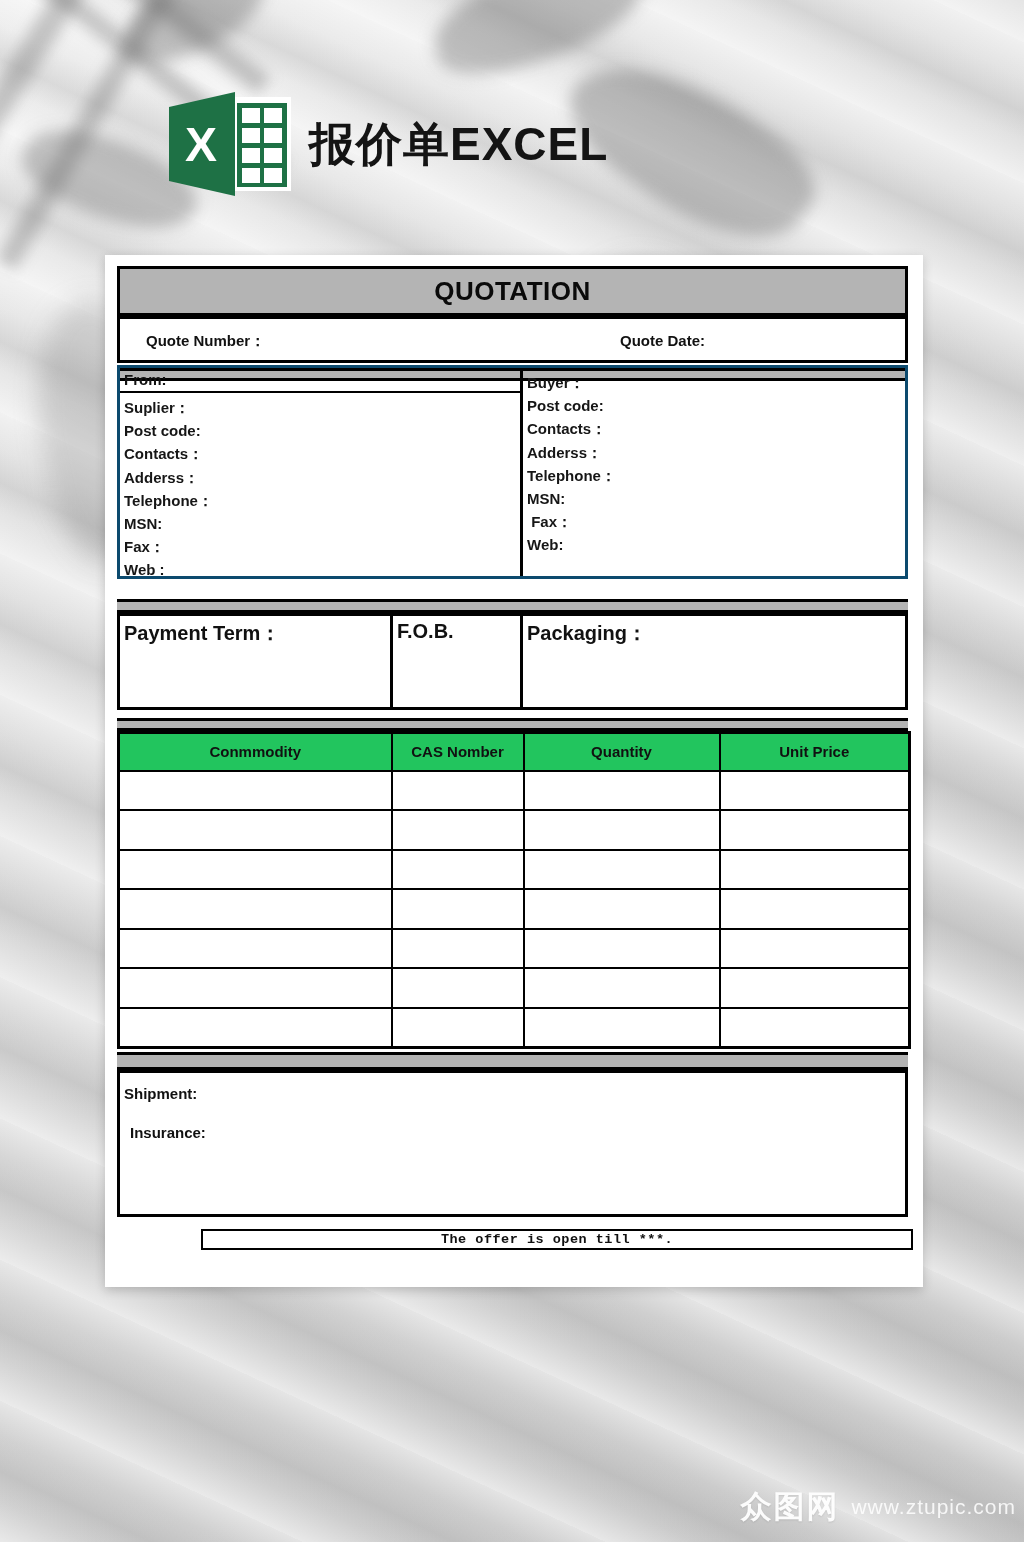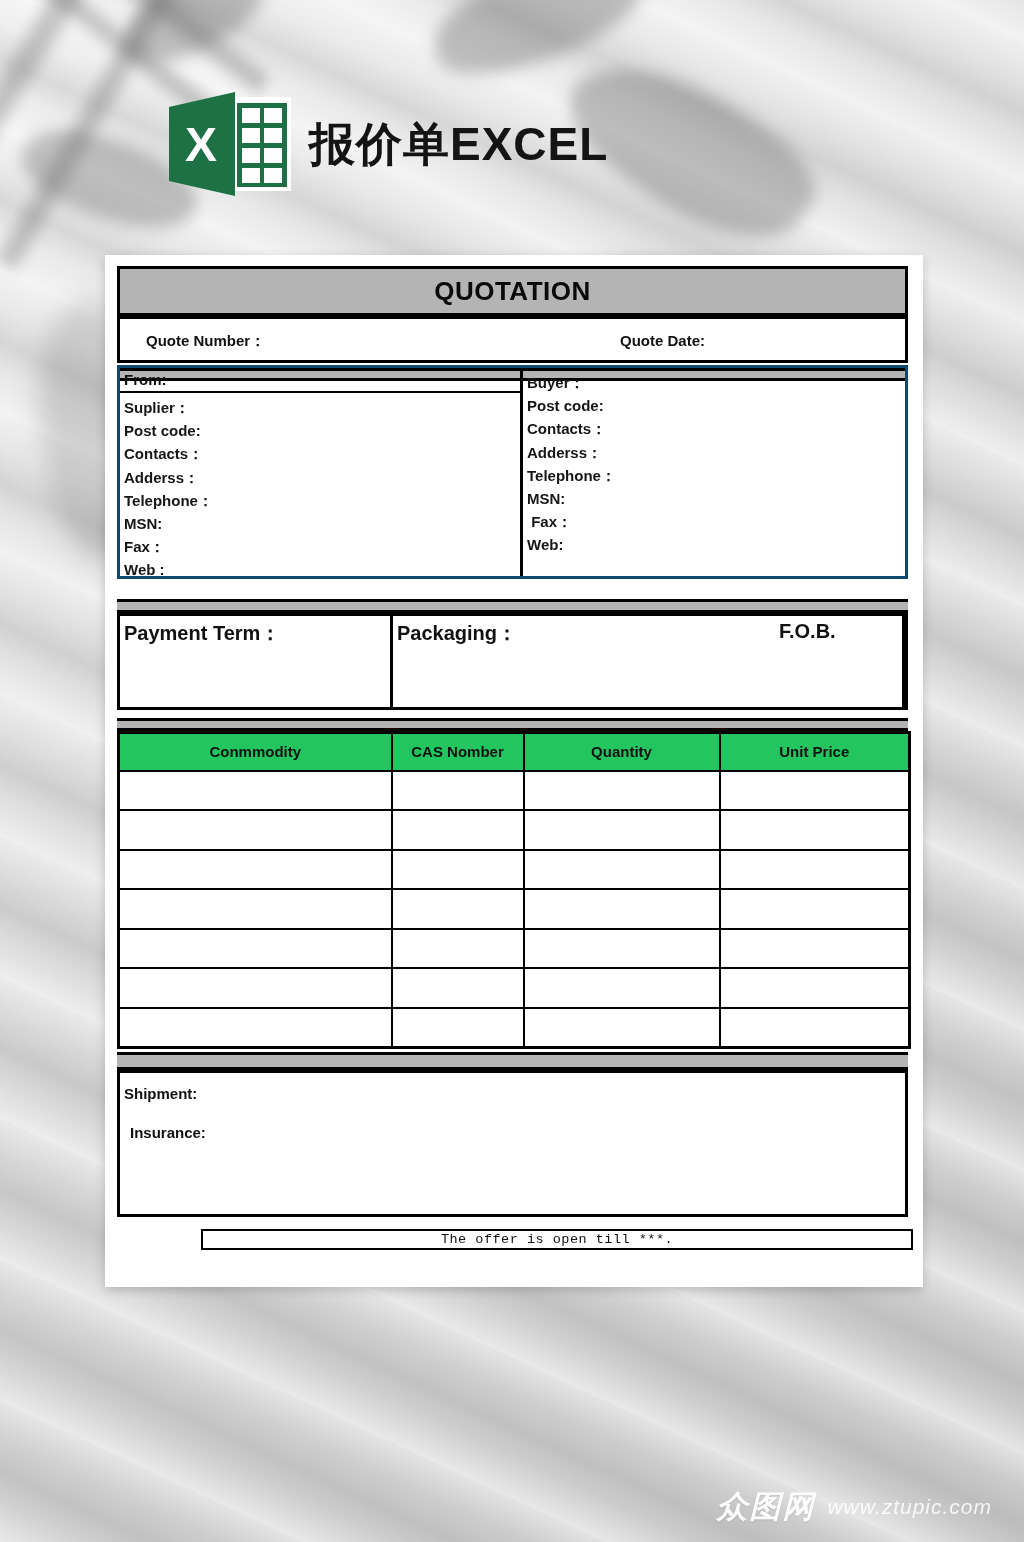--- a/index.html
+++ b/index.html
@@ -75,24 +75,24 @@
                    text-align:center; color:#111; background:#22c55e; }
   table.items td { height:39.5px; border:2px solid #000; background:#fff; }
 
   .shipment { top:815px; height:147px; border:3px solid #000; padding:12px 0 0 4px; }
   .ship-line { font-size:15px; font-weight:bold; color:#111; }
   .ins-line  { font-size:15px; font-weight:bold; color:#111; margin:22px 0 0 6px; }
 
   .offer { position:absolute; left:96px; top:974px; width:712px; height:21px;
            border:2.5px solid #000; display:flex; align-items:center; justify-content:center; }
   .offer span { font-family:"Liberation Mono","DejaVu Sans Mono",monospace; font-size:13.5px;
-                font-weight:normal; color:#111; letter-spacing:.5px;text-align:center; }
-
-  
-  .watermark { position:absolute; right:32px; bottom:14px; display:flex; align-items:center; gap:12px;font-style:italic; }
+                font-weight:bold; color:#111; letter-spacing:.5px;text-align:center; }
+
+  
+  .watermark { position:absolute; right:8px; bottom:14px; display:flex; align-items:center; gap:12px; }
   .wm-brand { font-size:31px; font-weight:bold; color:rgba(255,255,255,.95);
               text-shadow:0 1px 2px rgba(0,0,0,.10); letter-spacing:2px; }
   .wm-url { font-size:21px; color:rgba(255,255,255,.85); letter-spacing:1px; }
 </style>
 </head>
 <body>
 
 <div class="canvas">
 
   <div class="bg">
@@ -165,22 +165,22 @@
             <div class="field-line"> Fax：</div>
             <div class="field-line">Web:</div>
           </div>
       </div>
     </div>
 
     <div class="sec bar bar2"></div>
 
     <div class="sec terms">
       <div class="t-cell t-pay">Payment Term：</div>
+      <div class="t-cell t-fob">F.O.B.</div>
       <div class="t-cell t-pack">Packaging：</div>
-      <div class="t-cell t-fob">F.O.B.</div>
     </div>
 
     <div class="sec bar bar3"></div>
 
     <table class="items">
       <colgroup>
           <col style="width:273px">
           <col style="width:132px">
           <col style="width:196px">
           <col style="width:190px">

